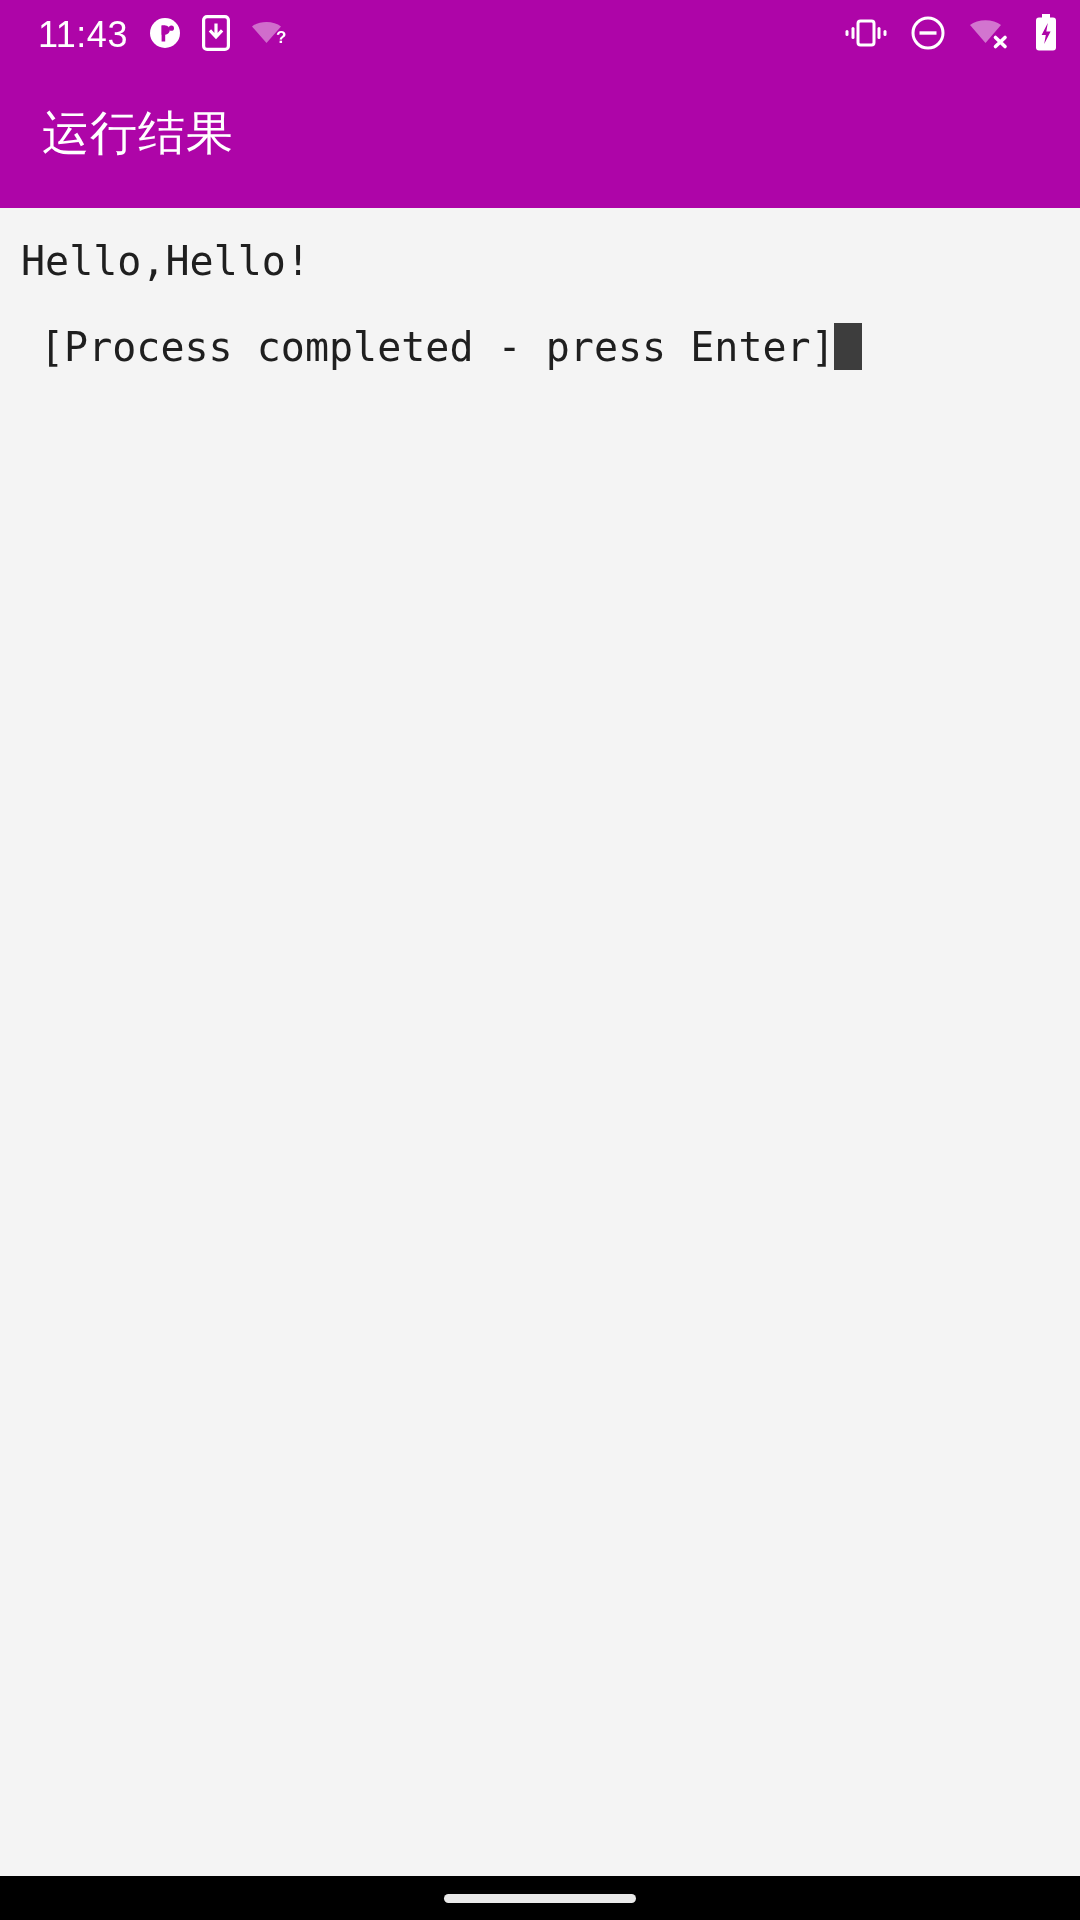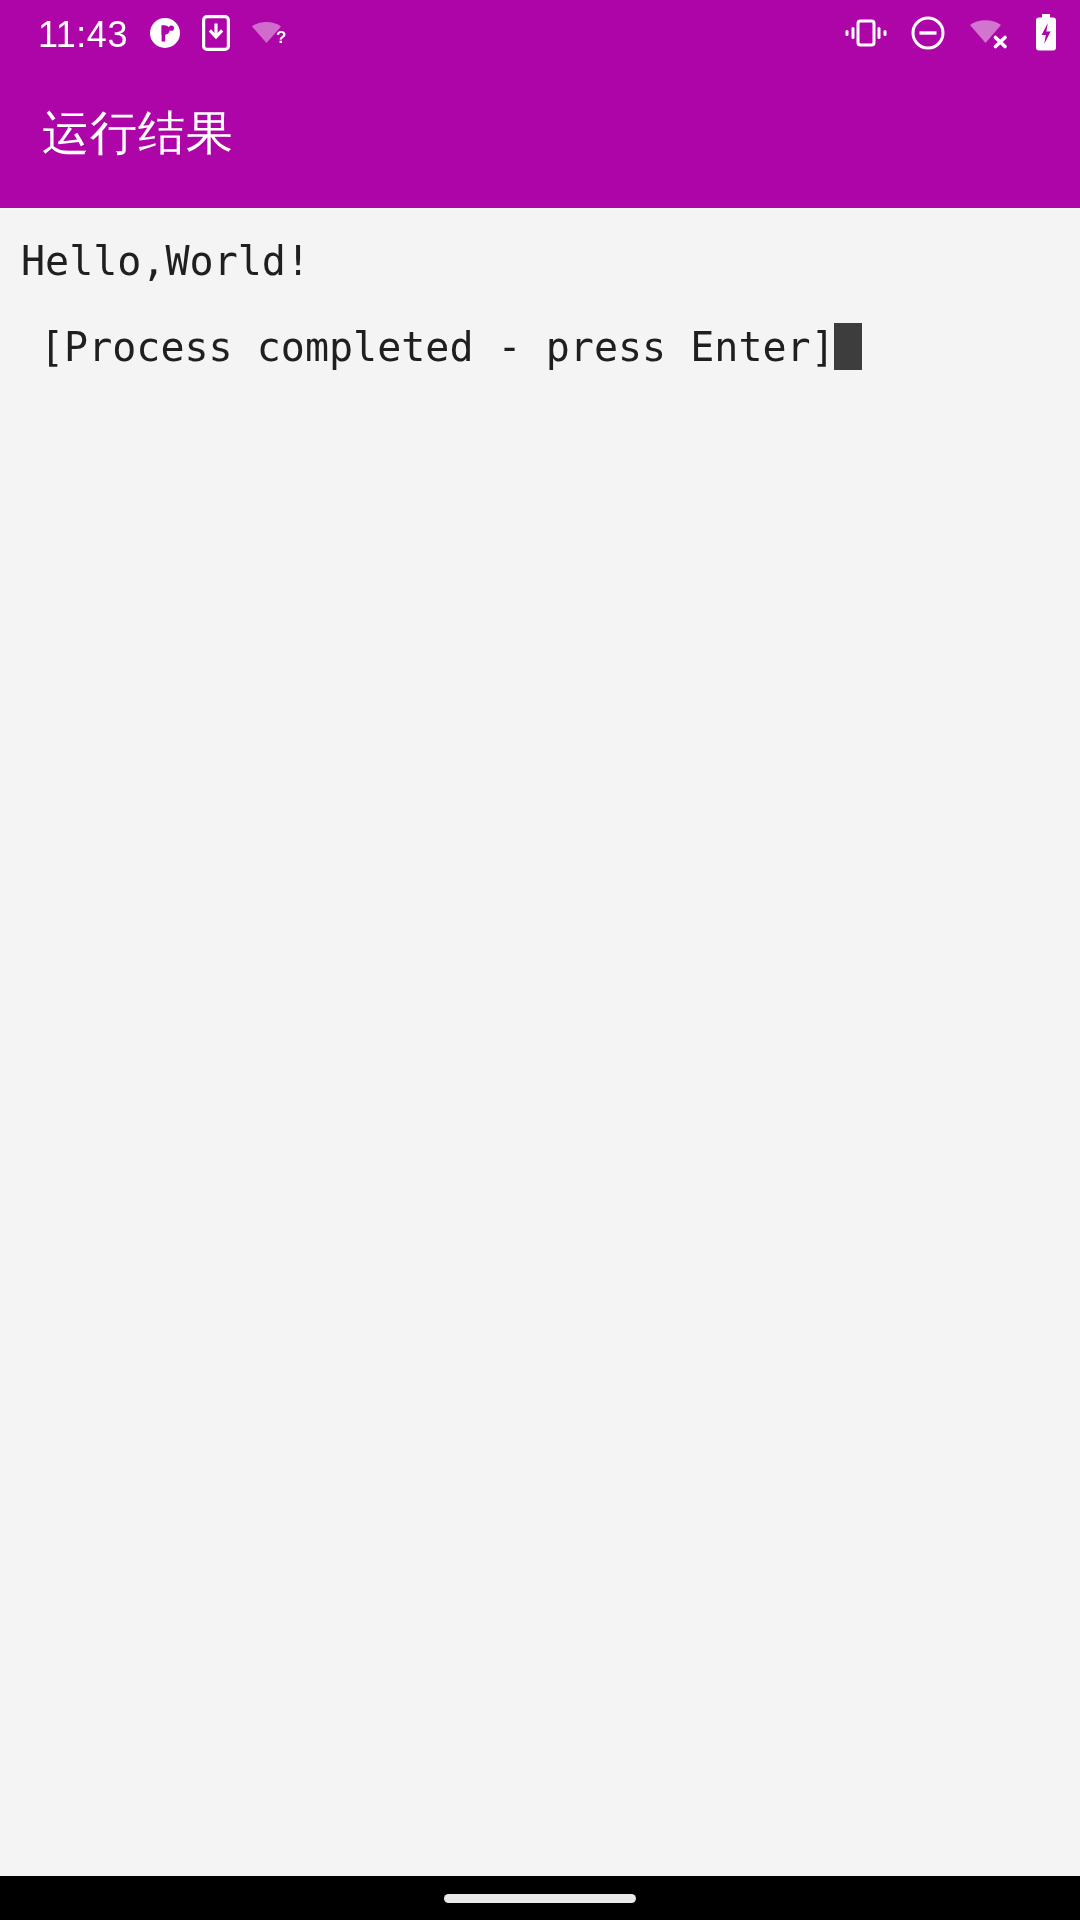--- a/index.html
+++ b/index.html
@@ -191,21 +191,21 @@
     </div>
 
     <div class="titlerow">
       <span class="title">运行结果</span>
     </div>
   </div>
 
   <div class="console">
 
     <div class="outline">
-      <span>Hello,World!</span>
+      <span>Hello,Hello!</span>
     </div>
 
     <div class="outline">
       <span>[Process completed - press Enter]</span>
       <span class="cursor-block"></span>
     </div>
 
   </div>
 
   <div class="navbar">

